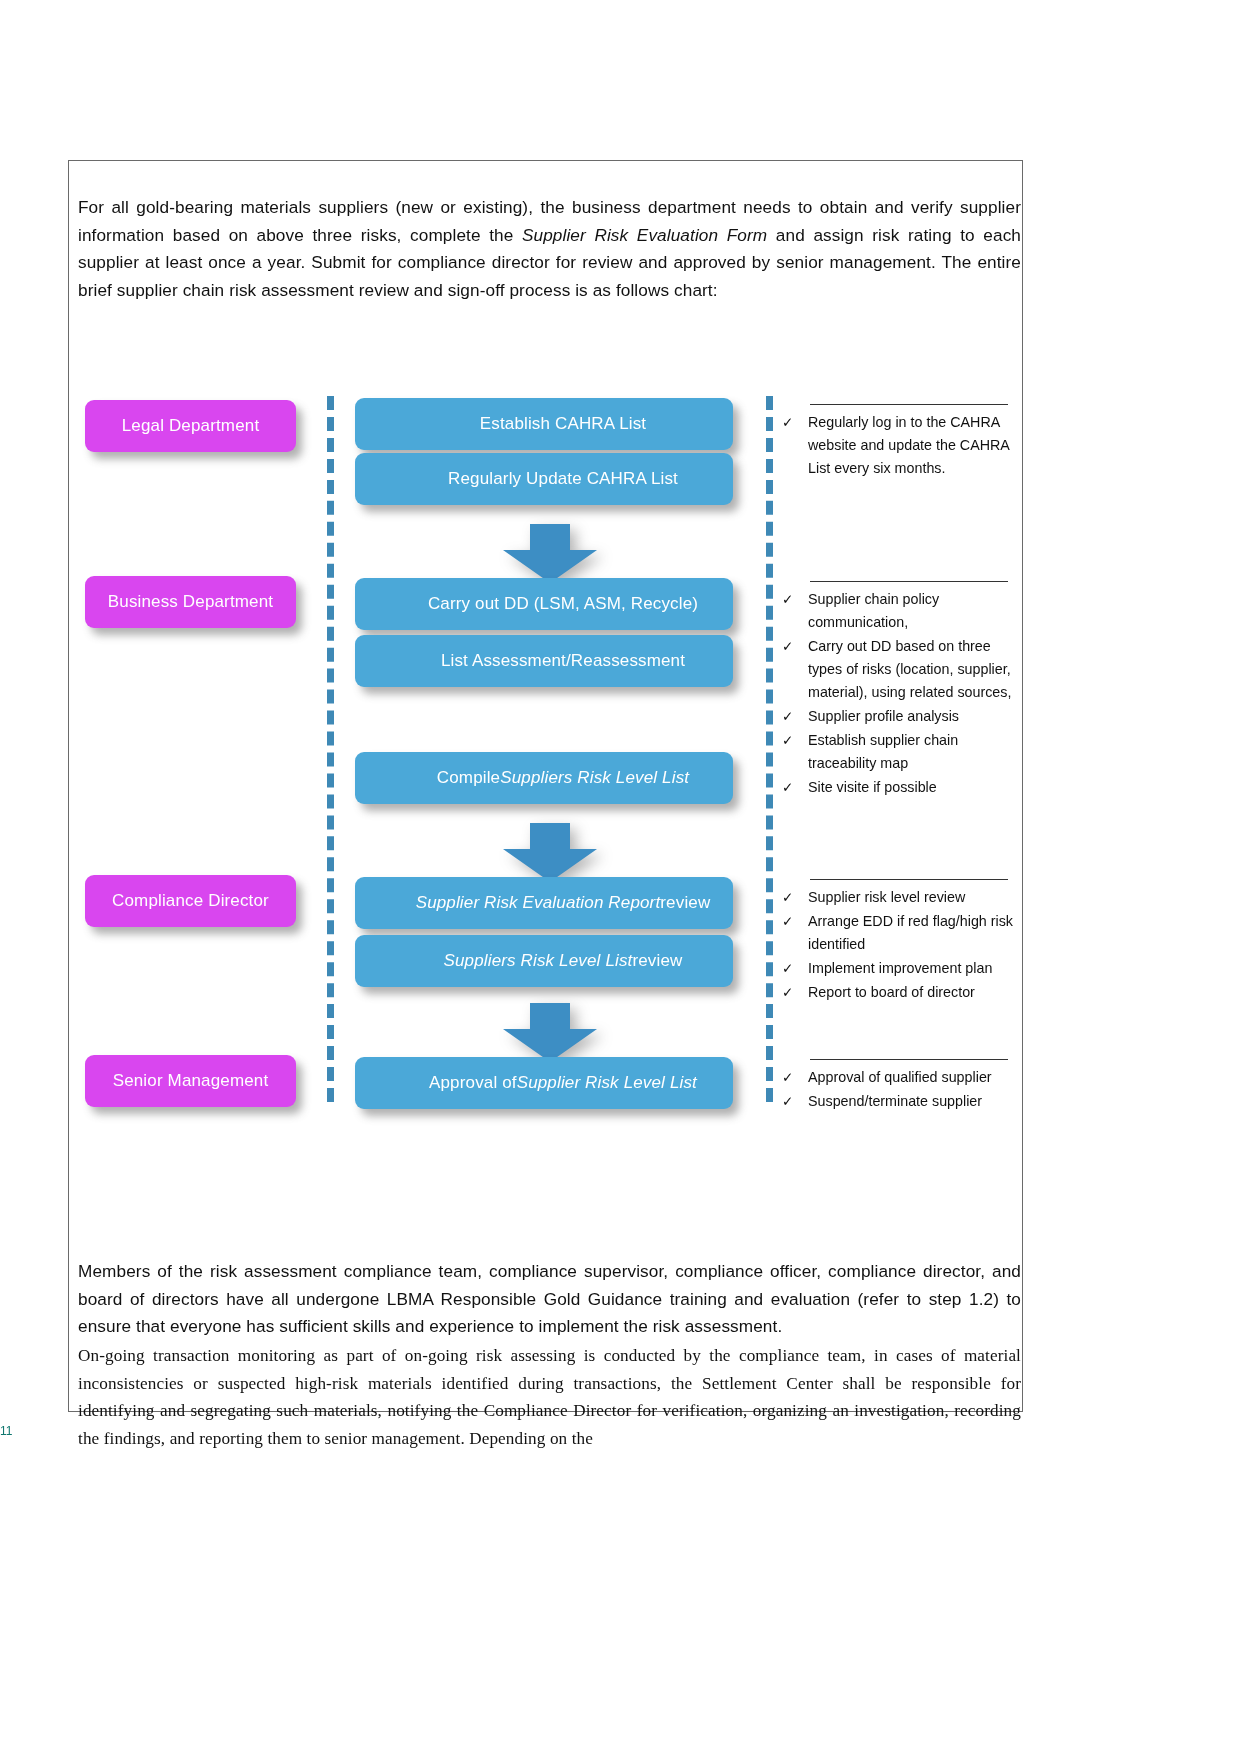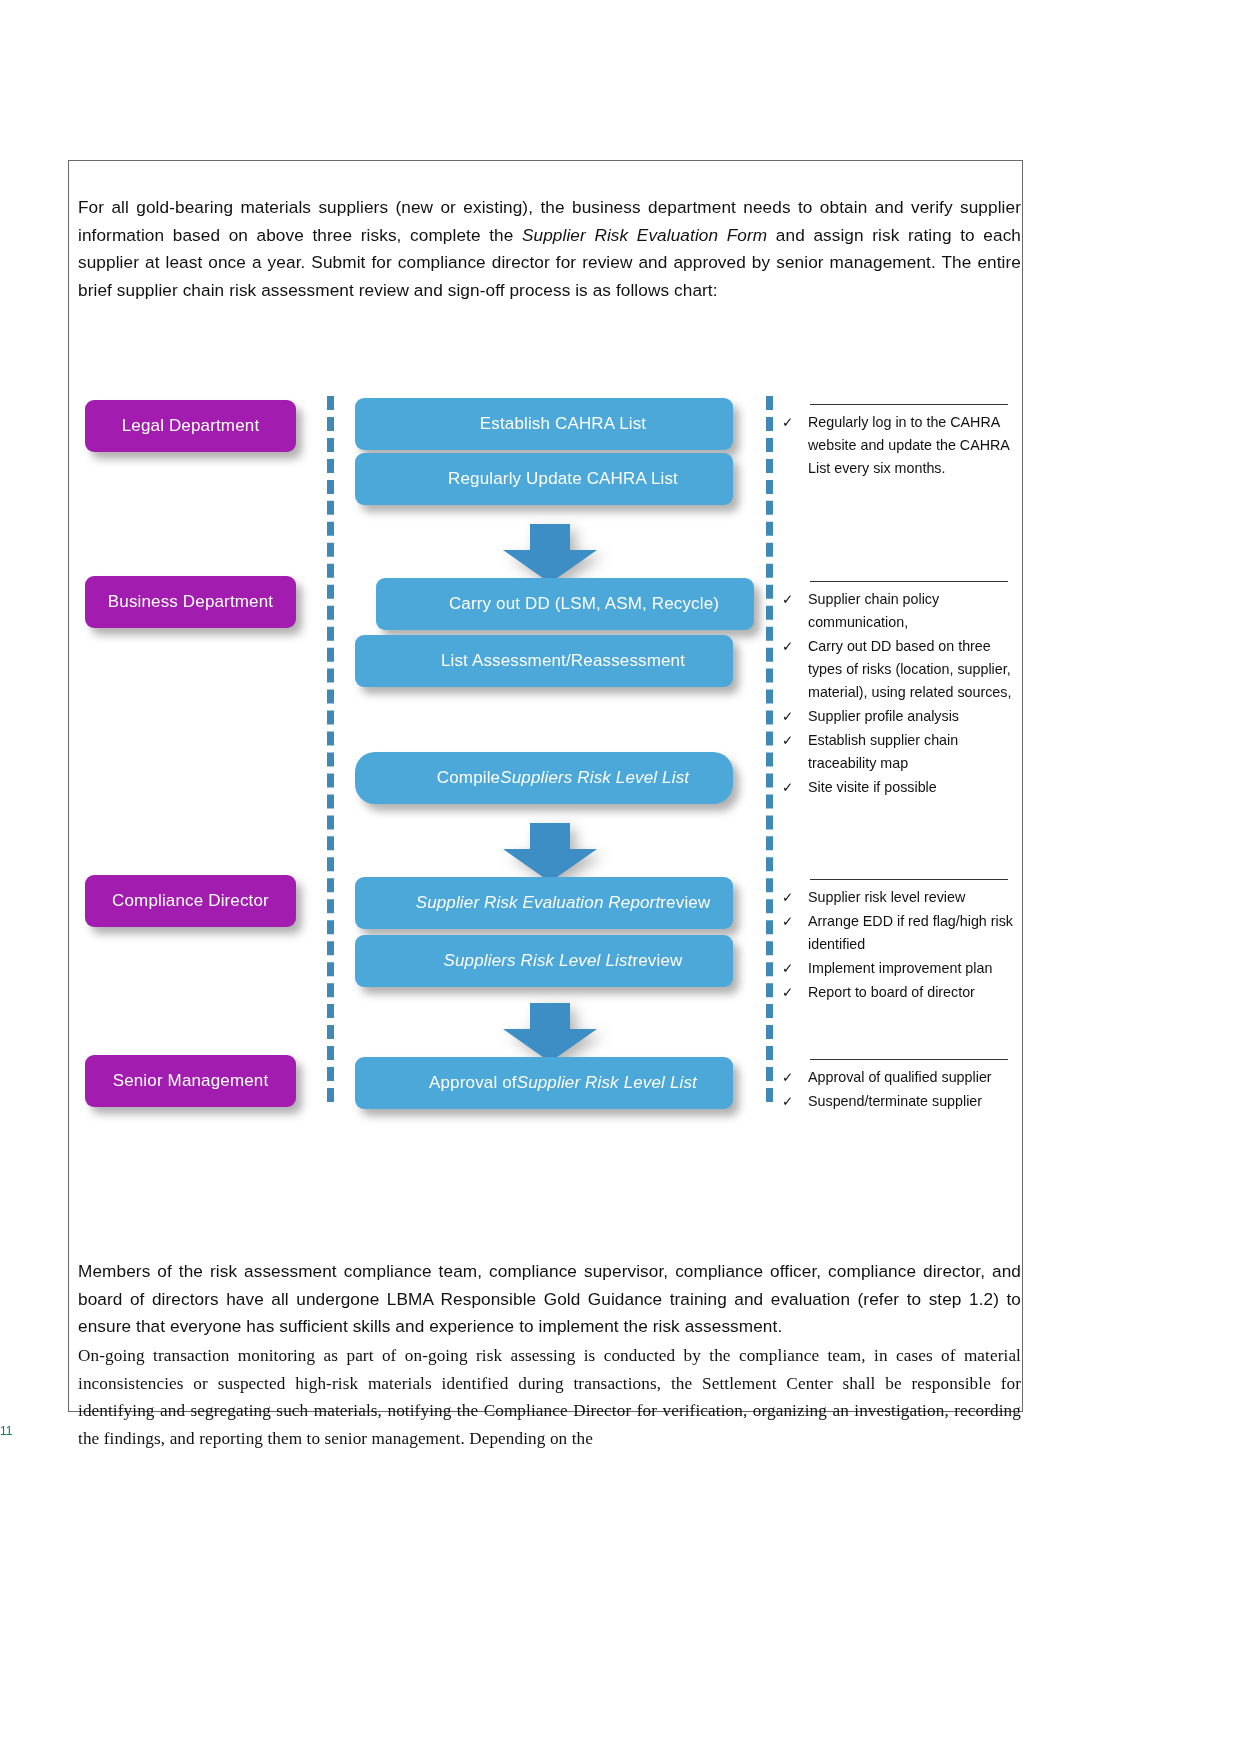--- a/index.html
+++ b/index.html
@@ -98,21 +98,21 @@
     justify-content: center;
     text-align: center;
     font-size: 17px;
     letter-spacing: 0.15px;
     box-shadow: 6px 7px 9px rgba(70,70,70,0.42);
     padding: 0 10px;
   }
   .node em { font-style: italic; }
 
   .node.lane {
-    background: #a21caf;
+    background: #d946ef;
     width: 211px;
     height: 52px;
   }
   .node.step {
     background: #4ba8d8;
     width: 378px;
     height: 52px;
     padding-left: 48px;
   }
 
@@ -184,26 +184,26 @@
     <div class="node step" style="left:355px; top:362px;">Establish CAHRA List</div>
 
     <div class="node step" style="left:355px; top:417px;">Regularly Update CAHRA List</div>
 
     <div class="arrow" style="left:502px; top:488px;">
       <svg viewBox="0 0 96 60" xmlns="http://www.w3.org/2000/svg">
         <polygon points="28,0 68,0 68,26 95,26 48,59 1,26 28,26" fill="#3d8ec4"></polygon>
       </svg>
     </div>
 
-    <div class="node step" style="left:376px; top:542px;">Carry out DD (LSM, ASM, Recycle)</div>
+    <div class="node step" style="left:355px; top:542px;">Carry out DD (LSM, ASM, Recycle)</div>
 
     <div class="node step" style="left:355px; top:599px;">List Assessment/Reassessment</div>
 
 
-    <div class="node step" style="left:355px; top:716px;border-radius:20px;">Compile <em>Suppliers Risk Level List</em></div>
+    <div class="node step" style="left:355px; top:716px;">Compile <em>Suppliers Risk Level List</em></div>
 
     <div class="arrow" style="left:502px; top:787px;">
       <svg viewBox="0 0 96 60" xmlns="http://www.w3.org/2000/svg">
         <polygon points="28,0 68,0 68,26 95,26 48,59 1,26 28,26" fill="#3d8ec4"></polygon>
       </svg>
     </div>
 
     <div class="node step" style="left:355px; top:841px;"><em>Supplier Risk Evaluation Report</em> review</div>
 
     <div class="node step" style="left:355px; top:899px;"><em>Suppliers Risk Level List</em> review</div>

